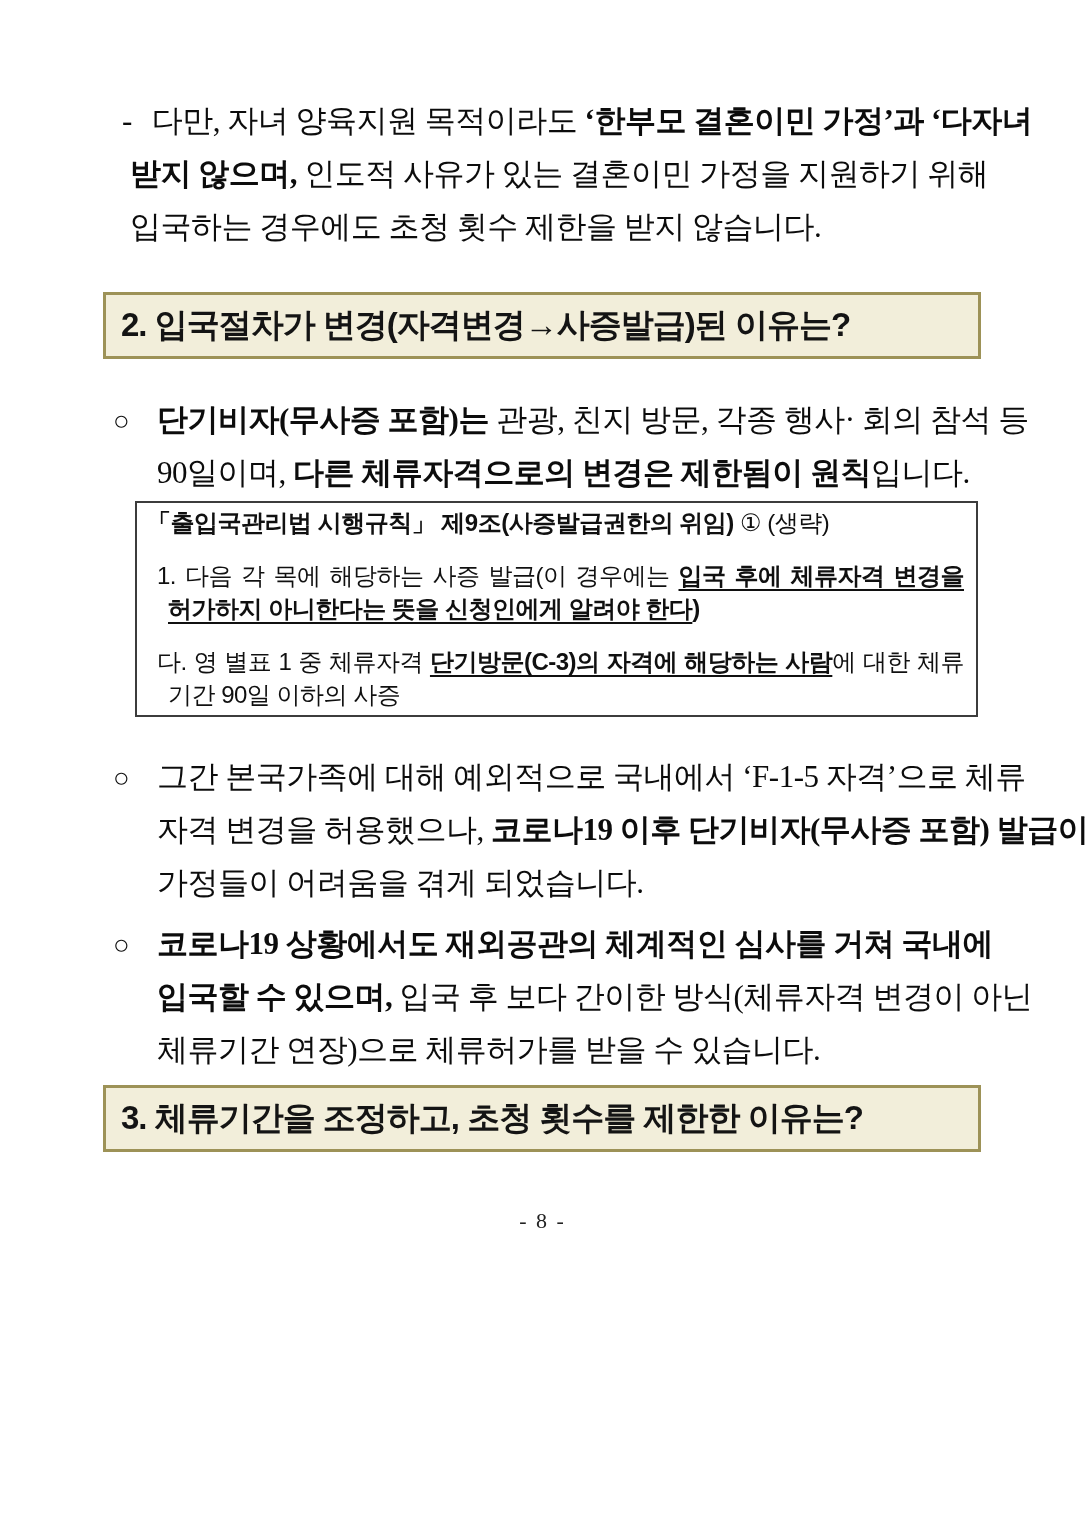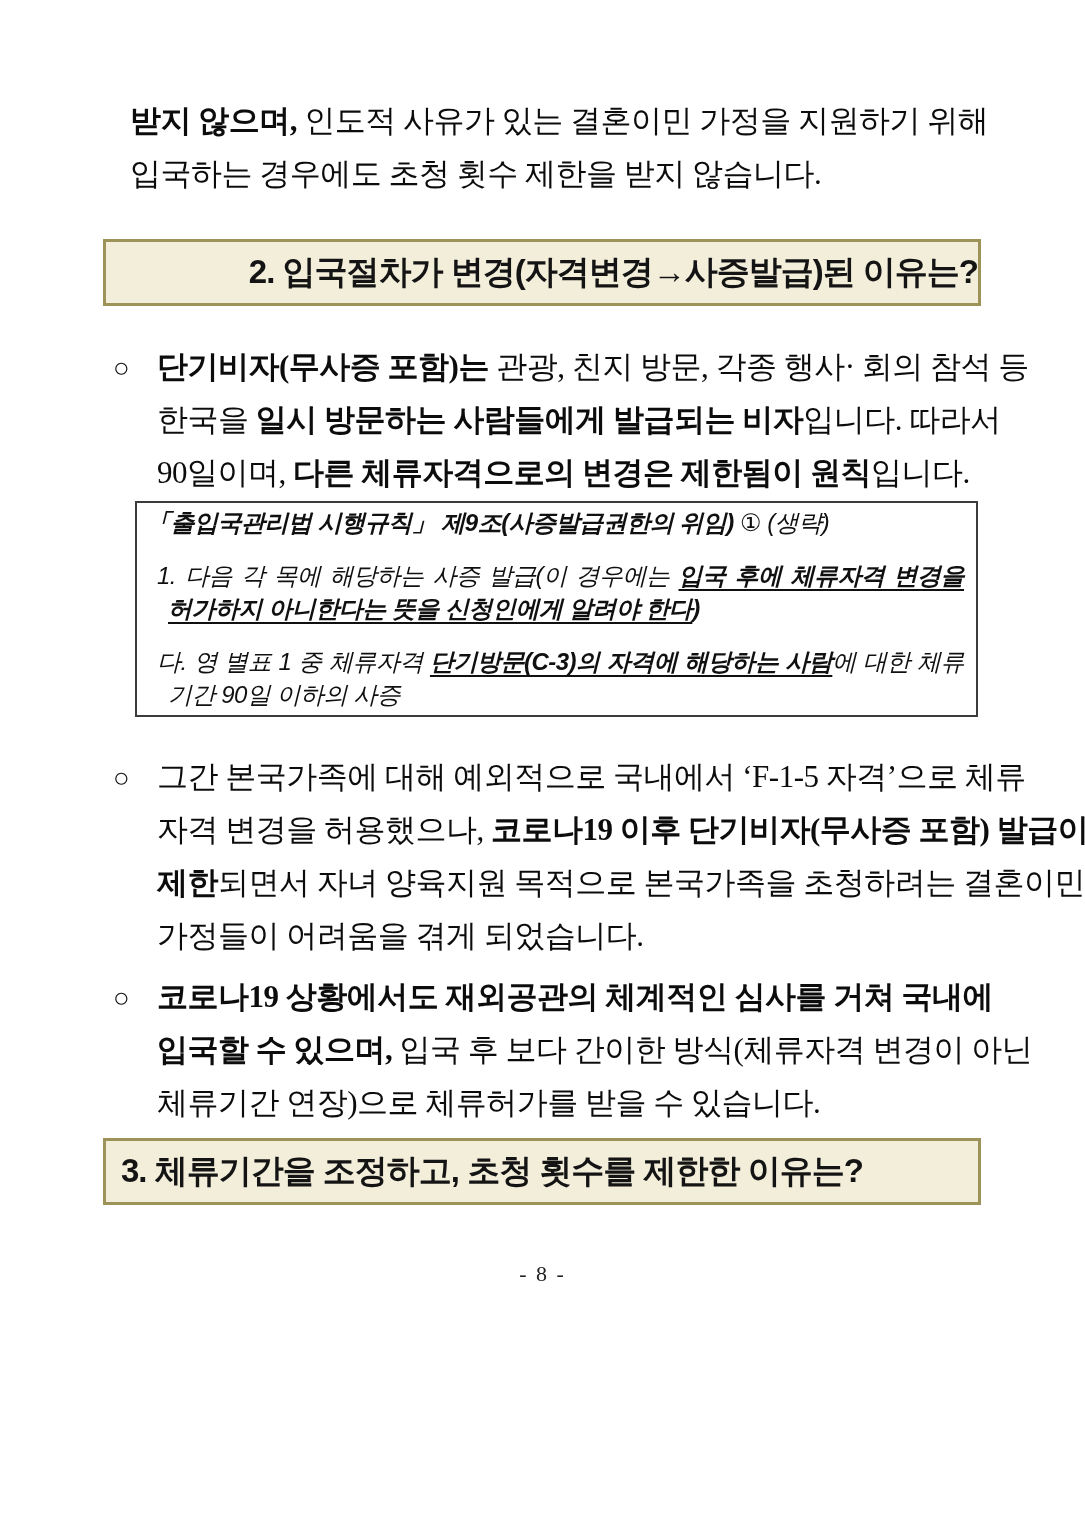--- a/index.html
+++ b/index.html
@@ -58,37 +58,37 @@
     border: 3px solid #9d9257;
     display: flex;
     align-items: center;
     padding-left: 15px;
     font-family: "Liberation Sans", "DejaVu Sans", sans-serif;
     font-weight: 700;
     font-size: 33px;
     color: #141414;
     letter-spacing: -1px;
   }
-  .qbox.q2 { margin-top: 39px; justify-content: flex-end; }
+  .qbox.q2 { margin-top: 39px; }
   .qbox.q3 { margin-top: 9px; }
   
   .lawbox {
     box-sizing: border-box;
     margin-top: 2px;
     margin-left: 135px;
     width: 843px;
     border: 2px solid #3c3c3c;
     padding: 3px 12px 4px 8px;
     font-family: "Liberation Sans", "DejaVu Sans", sans-serif;
     font-size: 24px;
     line-height: 33px;
     color: #101010;
     letter-spacing: -0.5px;
   }
-  .lawbox .lline { white-space: nowrap; font-style: italic; }
+  .lawbox .lline { white-space: nowrap; }
   .lawbox .li0 { padding-left: 2px; }
   .lawbox .li1 { padding-left: 12px; margin-top: 20px; }
   .lawbox .li2 { padding-left: 23px; }
   .lawbox .just { text-align: justify; text-align-last: justify; }
   
   .p2 { margin-top: 34px; }
   .p3 { margin-top: 33px; }
   .p4 { margin-top: 8px; }
   
   .footer {
@@ -98,48 +98,47 @@
     letter-spacing: 2px;
     color: #222;
   }
 </style>
 </head>
 <body>
 
 <div class="page">
 
   <div class="para dash-para">
+    <div class="line first"><span class="marker-inline">-</span><span class="seg">다만, 자녀 양육지원 목적이라도 </span><span class="seg b">‘한부모 결혼이민 가정’과 ‘다자녀</span></div>
     <div class="line"><span class="seg b">받지 않으며,</span><span class="seg"> 인도적 사유가 있는 결혼이민 가정을 지원하기 위해</span></div>
     <div class="line last"><span class="seg">입국하는 경우에도 초청 횟수 제한을 받지 않습니다.</span></div>
   </div>
 
   <div class="qbox q2">
     <span>2. 입국절차가 변경(자격변경→사증발급)된 이유는?</span>
   </div>
 
   <div class="para bullet-para p2">
     <span class="bullet-marker">○</span>
     <div class="line"><span class="seg b">단기비자(무사증 포함)는</span><span class="seg"> 관광, 친지 방문, 각종 행사· 회의 참석 등</span></div>
-    <div class="line"><span class="seg">한국을 </span><span class="seg b">일시 방문하는 사람들에게 발급되는 비자</span><span class="seg">입니다. 따라서</span></div>
     <div class="line last"><span class="seg">90일이며, </span><span class="seg b">다른 체류자격으로의 변경은 제한됨이 원칙</span><span class="seg">입니다.</span></div>
   </div>
 
   <div class="lawbox">
     <div class="lline li0"><span class="seg b">「출입국관리법 시행규칙」 제9조(사증발급권한의 위임)</span><span class="seg"> ① (생략)</span></div>
     <div class="lline li1 just"><span class="seg">1. 다음 각 목에 해당하는 사증 발급(이 경우에는 </span><span class="seg b u">입국 후에 체류자격 변경을</span></div>
     <div class="lline li2"><span class="seg b u">허가하지 아니한다는 뜻을 신청인에게 알려야 한다</span><span class="seg b">)</span></div>
     <div class="lline li1 just"><span class="seg">다. 영 별표 1 중 체류자격 </span><span class="seg b u">단기방문(C-3)의 자격에 해당하는 사람</span><span class="seg">에 대한 체류</span></div>
     <div class="lline li2"><span class="seg">기간 90일 이하의 사증</span></div>
   </div>
 
   <div class="para bullet-para p3">
     <span class="bullet-marker">○</span>
     <div class="line"><span class="seg">그간 본국가족에 대해 예외적으로 국내에서 ‘F-1-5 자격’으로 체류</span></div>
     <div class="line"><span class="seg">자격 변경을 허용했으나, </span><span class="seg b">코로나19 이후 단기비자(무사증 포함) 발급이</span></div>
-    <div class="line"><span class="seg b">제한</span><span class="seg">되면서 자녀 양육지원 목적으로 본국가족을 초청하려는 결혼이민</span></div>
     <div class="line last"><span class="seg">가정들이 어려움을 겪게 되었습니다.</span></div>
   </div>
 
   <div class="para bullet-para p4">
     <span class="bullet-marker">○</span>
     <div class="line"><span class="seg b">코로나19 상황에서도 재외공관의 체계적인 심사를 거쳐 국내에</span></div>
     <div class="line"><span class="seg b">입국할 수 있으며,</span><span class="seg"> 입국 후 보다 간이한 방식(체류자격 변경이 아닌</span></div>
     <div class="line last"><span class="seg">체류기간 연장)으로 체류허가를 받을 수 있습니다.</span></div>
   </div>
 

